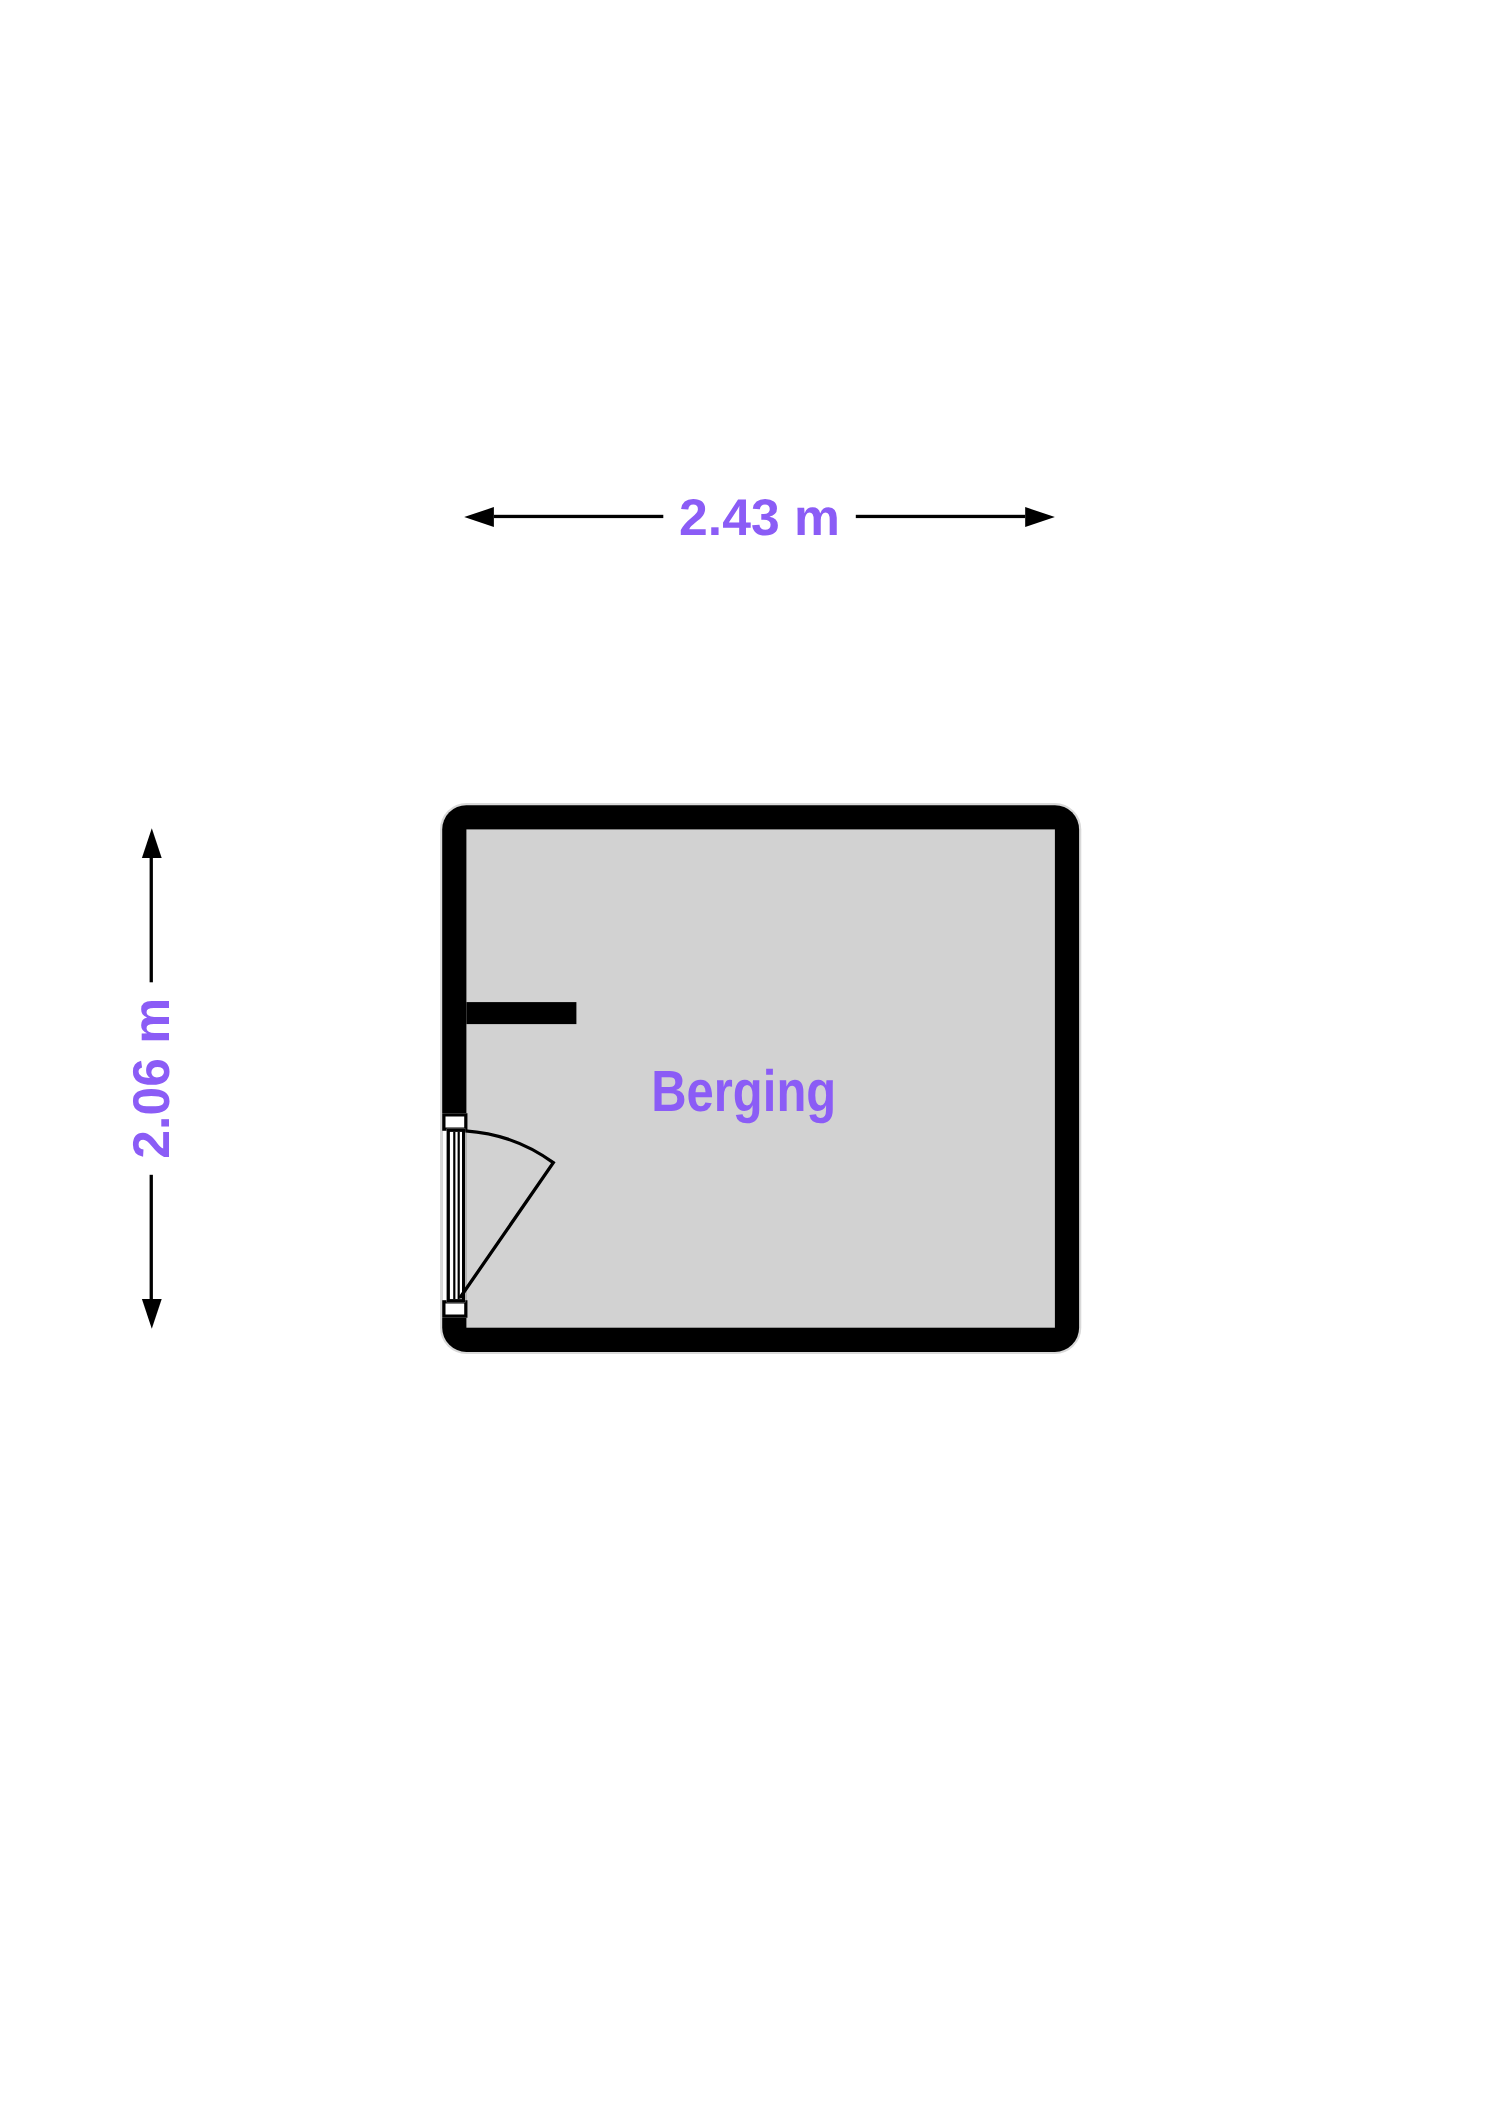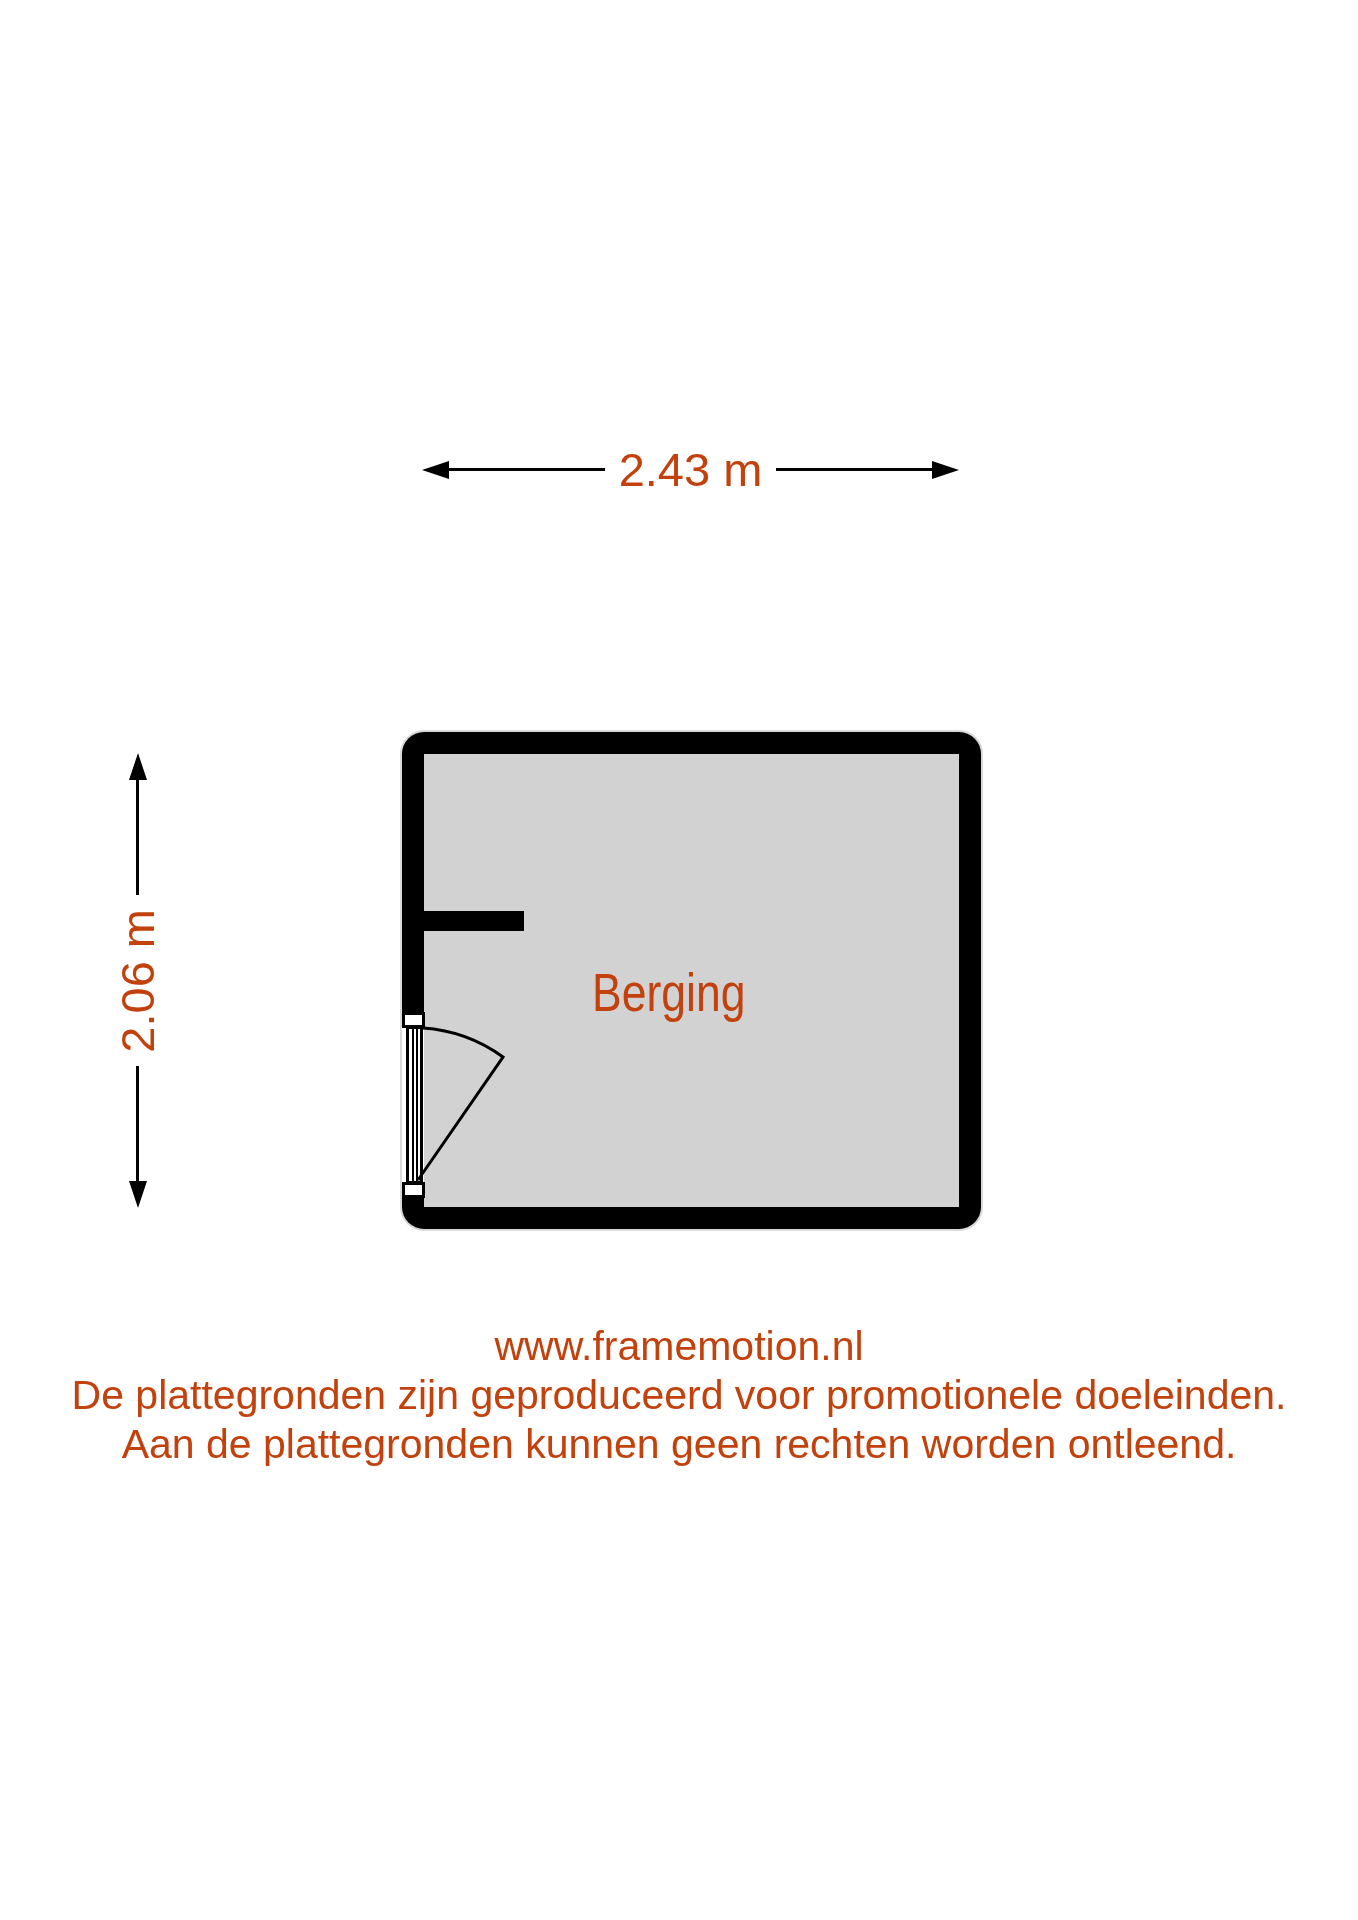--- a/index.html
+++ b/index.html
@@ -2,22 +2,23 @@
 <html><head>
 <meta charset="utf-8">
 <style>
   html, body { margin: 0; padding: 0; background: #ffffff; }
   .canvas {
     position: relative;
     width: 1358px;
     height: 1840px;
     background: #ffffff;
     font-family: "Liberation Sans", sans-serif;
-    color: #c2410c;
+    color: #8b5cf6;
     overflow: hidden;
+    font-weight: bold;
   }
 
   
   .dim { position: absolute; display: flex; align-items: center; }
   .dim-top { left: 422px; top: 446px; width: 537px; height: 47px; flex-direction: row; }
   .dim-left { left: 114px; top: 753px; width: 47px; height: 455px; flex-direction: column; }
 
   .dline { flex: 1; height: 3px; background: #000; }
   .vline { flex: 1; width: 3px; background: #000; }
 
@@ -142,19 +143,14 @@
     <div class="door-leaf">
         <i></i>
         <i></i>
       </div>
     <svg class="swing-svg" viewBox="0 0 579 497" aria-hidden="true">
       <path d="M 21 296 A 153 153 0 0 1 101 325 L 16 448"></path>
     </svg>
     <div class="room-label">Berging</div>
   </div>
 
-  <div class="footer">
-    <div>www.framemotion.nl</div>
-    <div>De plattegronden zijn geproduceerd voor promotionele doeleinden.</div>
-    <div>Aan de plattegronden kunnen geen rechten worden ontleend.</div>
-  </div>
 
 </div>
 
 </body></html>

